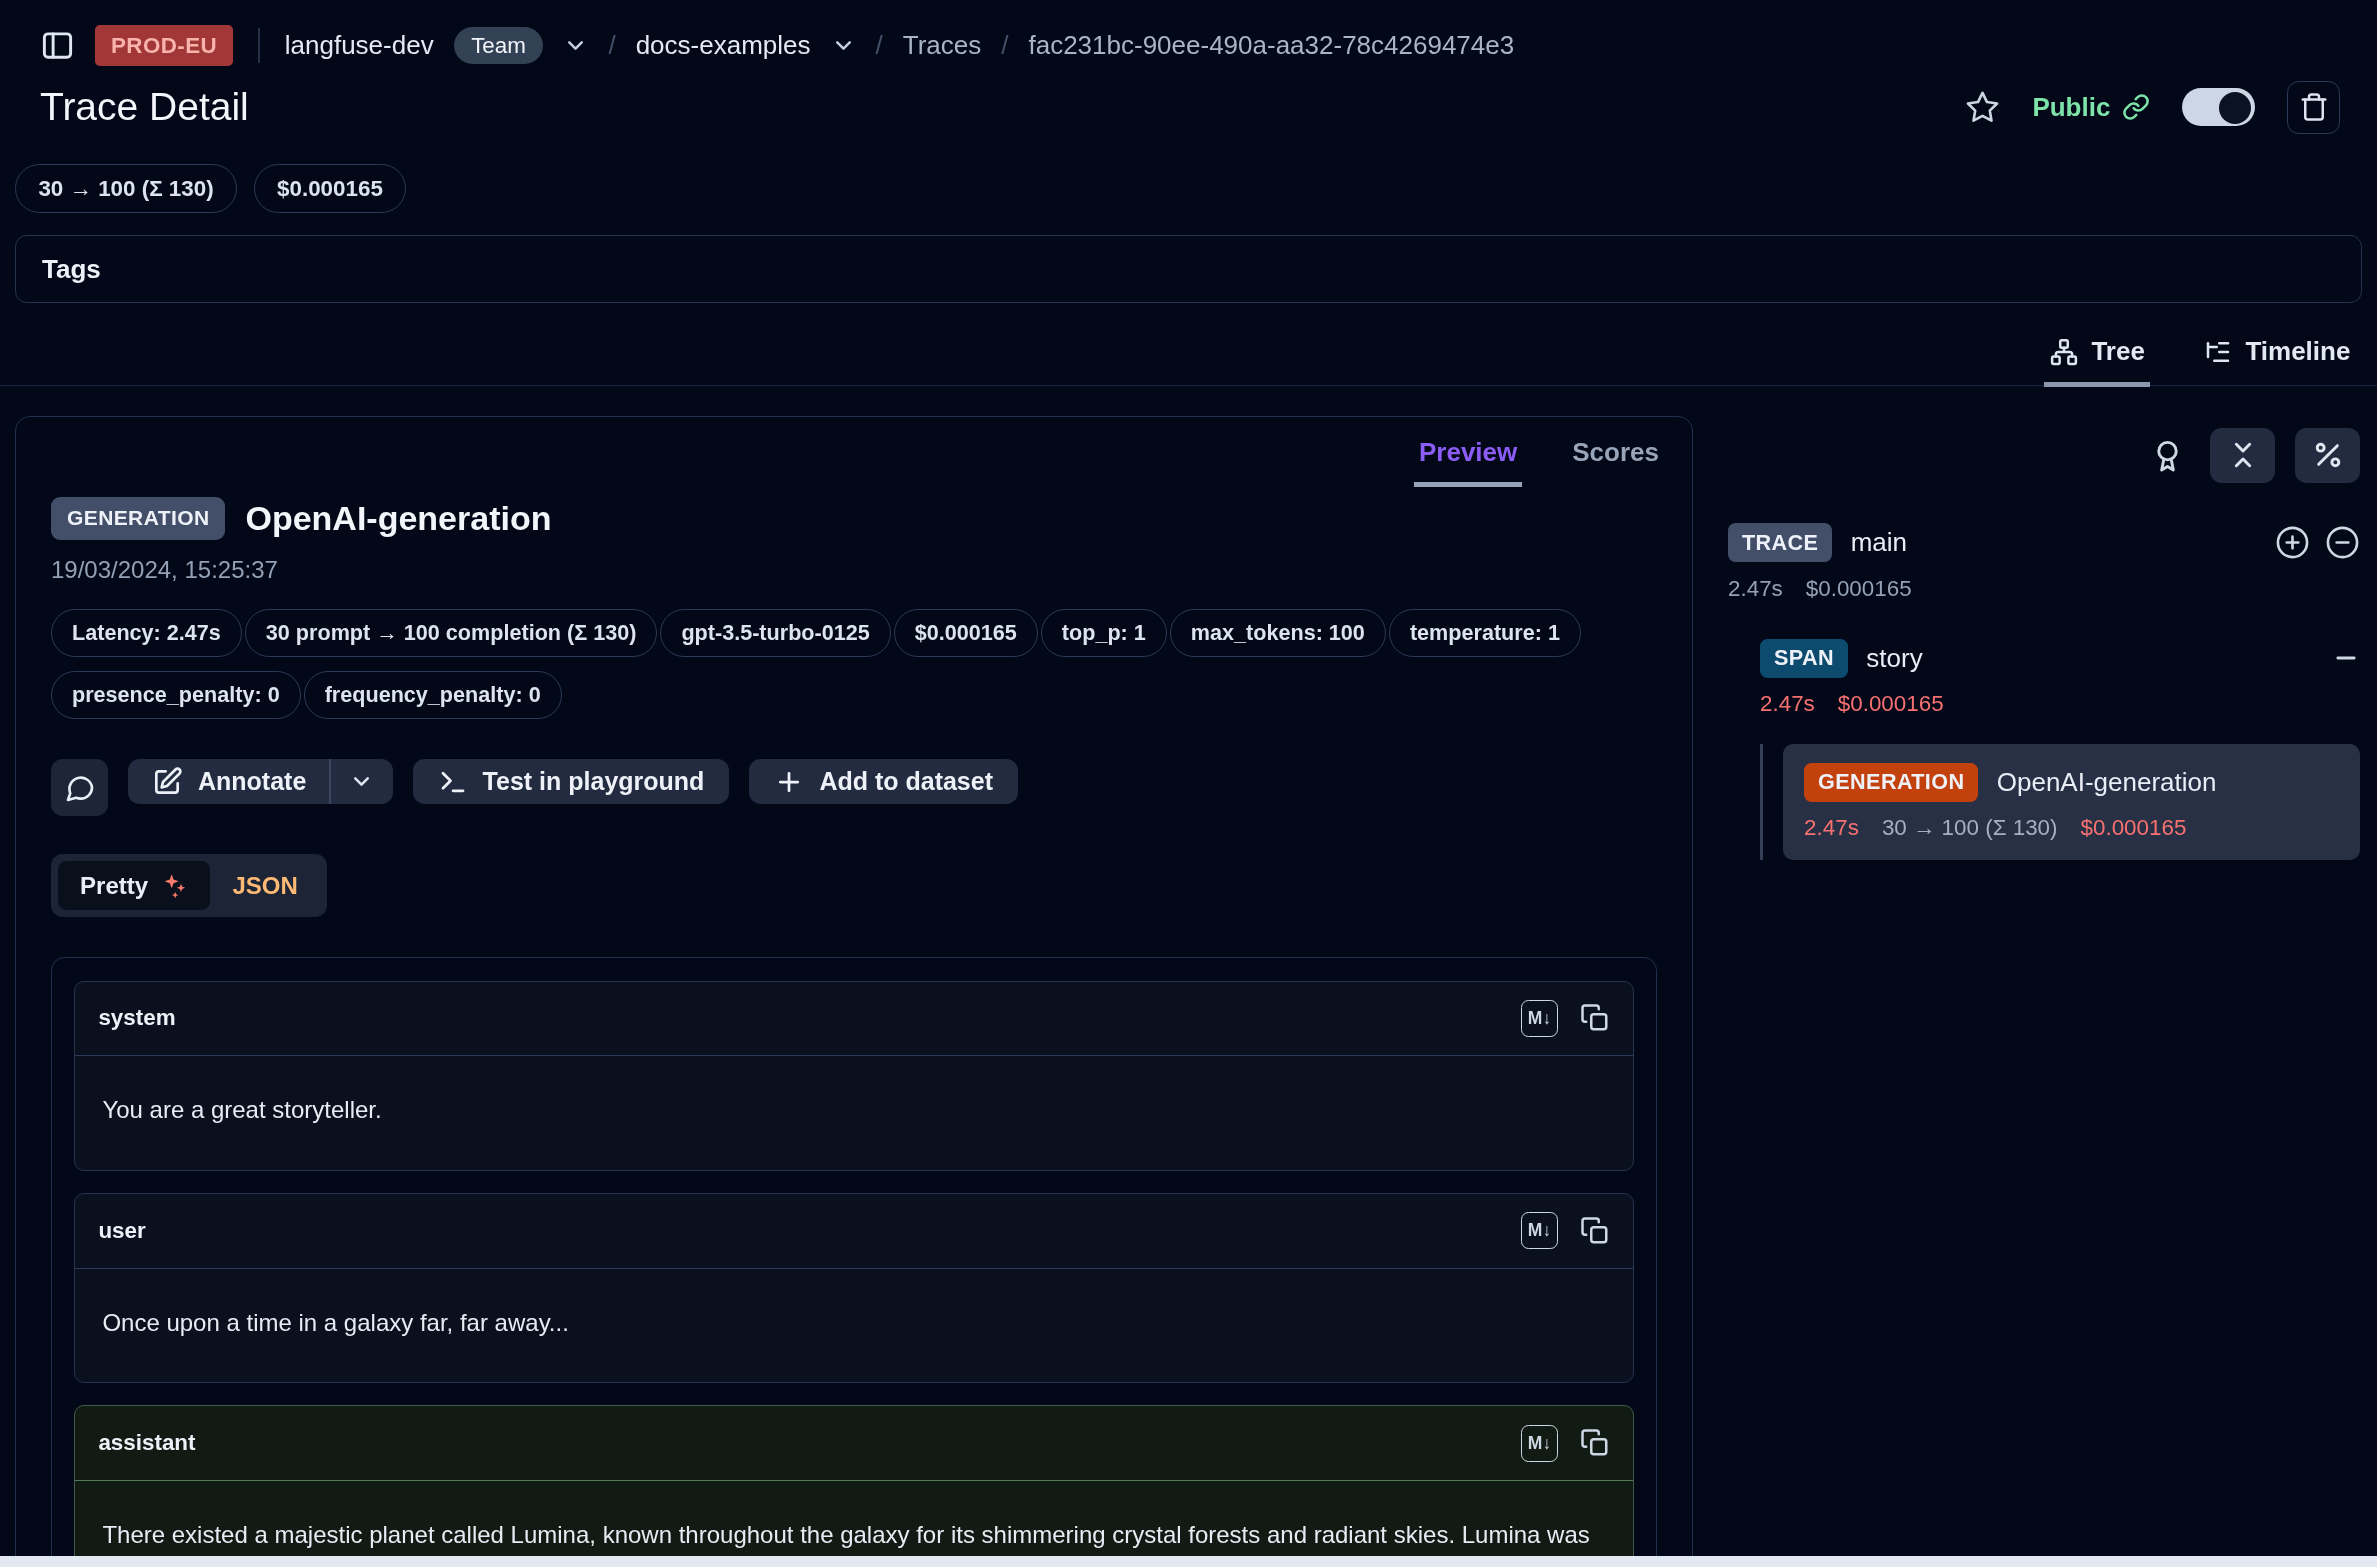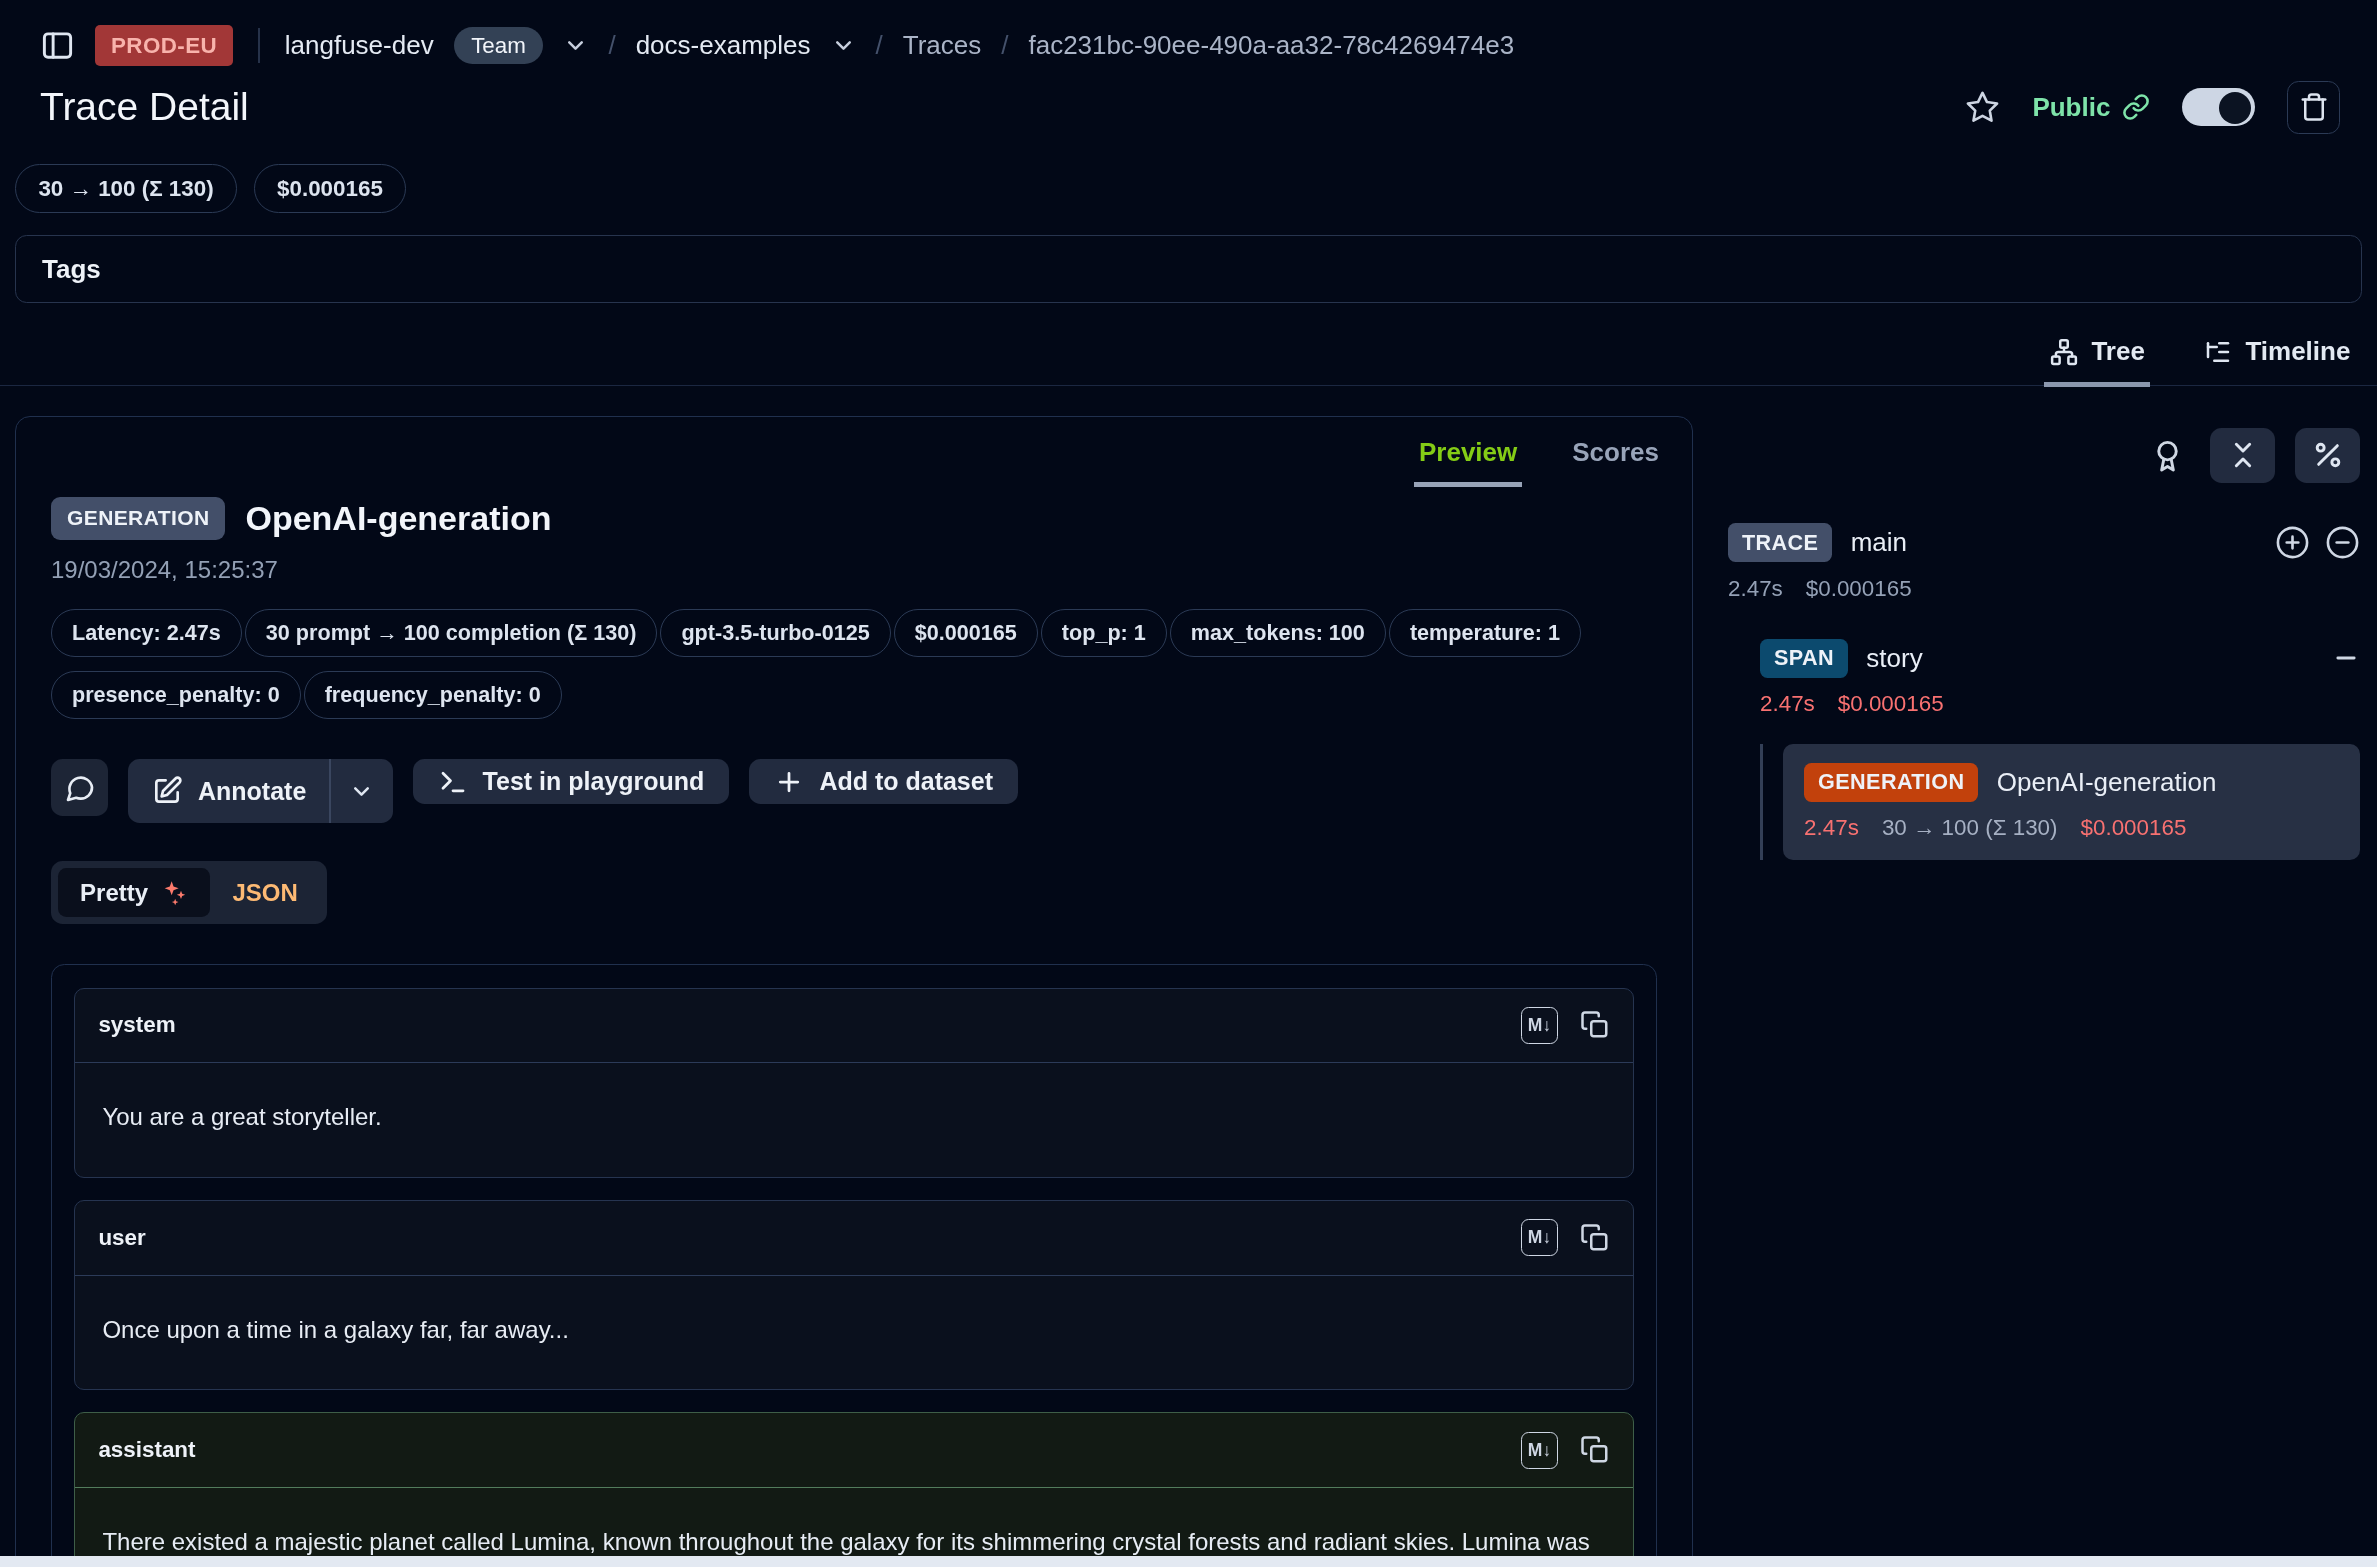--- a/index.html
+++ b/index.html
@@ -47,34 +47,34 @@
   .view-tab { display:flex; align-items:center; gap:12.5px; font-size:26px; font-weight:600; color:#e3e9f2; padding:0 5px 15px 5px; border-bottom:5.8px solid transparent; margin-bottom:-1.7px; cursor:pointer; }
   .view-tab.active { border-bottom-color:#8b97ae; }
   .view-tab .ticon { color:#dfe6f1; }
 
   
   .content { display:flex; align-items:flex-start; gap:35px; padding:30px 15px 0 15px; }
 
   .obs-card { position:relative; width:1678px; min-height:1124px; border:1.7px solid #20304e; border-radius:15px; padding:80px 35px 35px 35px; }
   .preview-tabs { position:absolute; top:0; right:28px; display:flex; gap:45px; }
   .preview-tab { font-size:26px; font-weight:600; color:#98a4b9; padding:20px 5px 13.3px 5px; border-bottom:5.8px solid transparent; cursor:pointer; }
-  .preview-tab.active { color:#84cc16; border-bottom-color:#98a3b8; }
+  .preview-tab.active { color:#8b5cf6; border-bottom-color:#98a3b8; }
 
   .obs-header { display:flex; align-items:center; gap:20px; }
   .type-badge { background:#434f69; color:#eef2f8; font-size:21px; font-weight:700; padding:9.1px 16px; border-radius:9.1px; letter-spacing:0.4px; }
   .obs-title { font-size:34px; font-weight:800; color:#f2f5fa; }
   .timestamp { margin-top:16.6px; color:#93a0b5; font-size:24px; }
 
   .param-badges { margin-top:25px; display:flex; flex-wrap:wrap; gap:14px 3px; }
   .param { border:1.7px solid #2b3a55; border-radius:830px; padding:10px 20px; font-weight:700; font-size:21.6px; color:#dde4ef; }
 
   .buttons-row { margin-top:40px; display:flex; gap:20px; align-items:stretch; }
   .icon-btn { width:57px; height:57px; background:#1d2536; border-radius:11.6px; display:flex; align-items:center; justify-content:center; color:#e8edf5; cursor:pointer; }
   .btn { background:#222b3f; border:none; border-radius:11.6px; display:flex; align-items:center; gap:15px; padding:0 25px; font-size:25px; font-weight:600; color:#eef2f8; height:45px; font-family:inherit; cursor:pointer; }
-  .split { display:flex; background:#222b3f; border-radius:11.6px; overflow:hidden; height:64px; }
+  .split { display:flex; background:#222b3f; border-radius:11.6px; overflow:hidden; height:45px; }
   .split .main { display:flex; align-items:center; gap:15px; padding:0 23px; font-size:25px; font-weight:600; color:#eef2f8; cursor:pointer; }
   .split .sep { width:1.7px; background:#3a465f; }
   .split .caret { display:flex; align-items:center; padding:0 18.3px; color:#dfe6f1; cursor:pointer; }
 
   .format-toggle { margin-top:38px; display:inline-flex; background:#1c2435; border-radius:11.6px; padding:6.7px; }
   .seg { font-size:24px; font-weight:600; padding:10.8px 22.4px; border-radius:8.3px; color:#fdba74; display:flex; align-items:center; gap:11.6px; cursor:pointer; }
   .seg.active { background:#0a0f1c; color:#e9eef6; }
 
   .messages { margin-top:40px; border:1.7px solid #20304e; border-radius:13.3px; padding:22.4px; display:flex; flex-direction:column; gap:22.4px; }
   .msg { border:1.7px solid #263450; border-radius:10px; background:#0a101d; overflow:hidden; }

